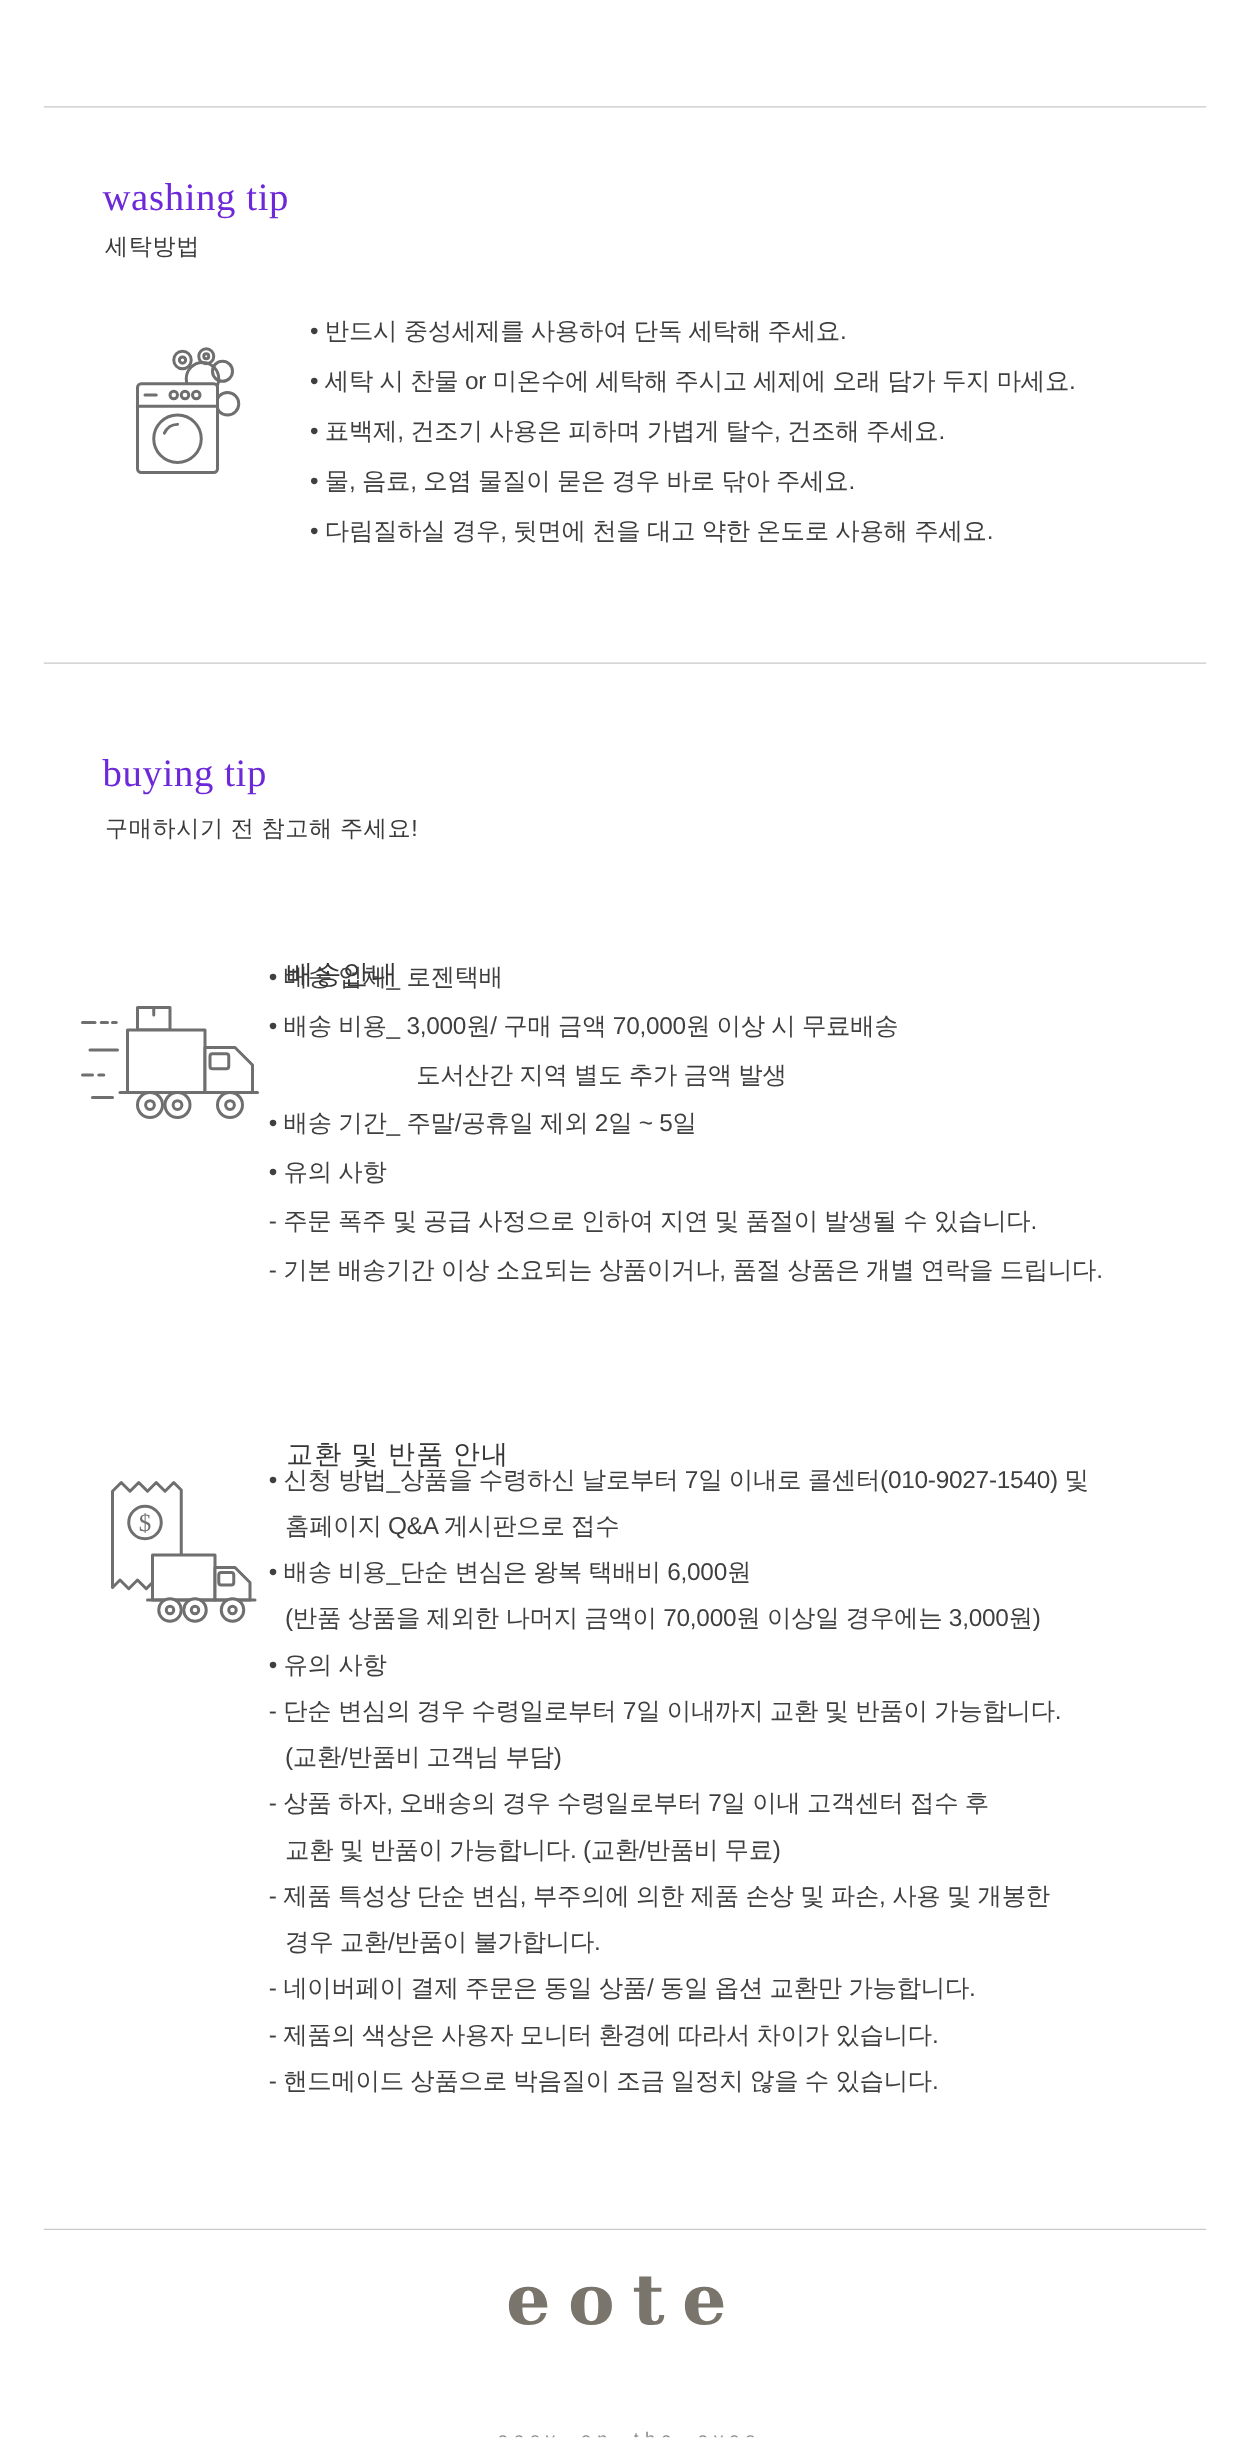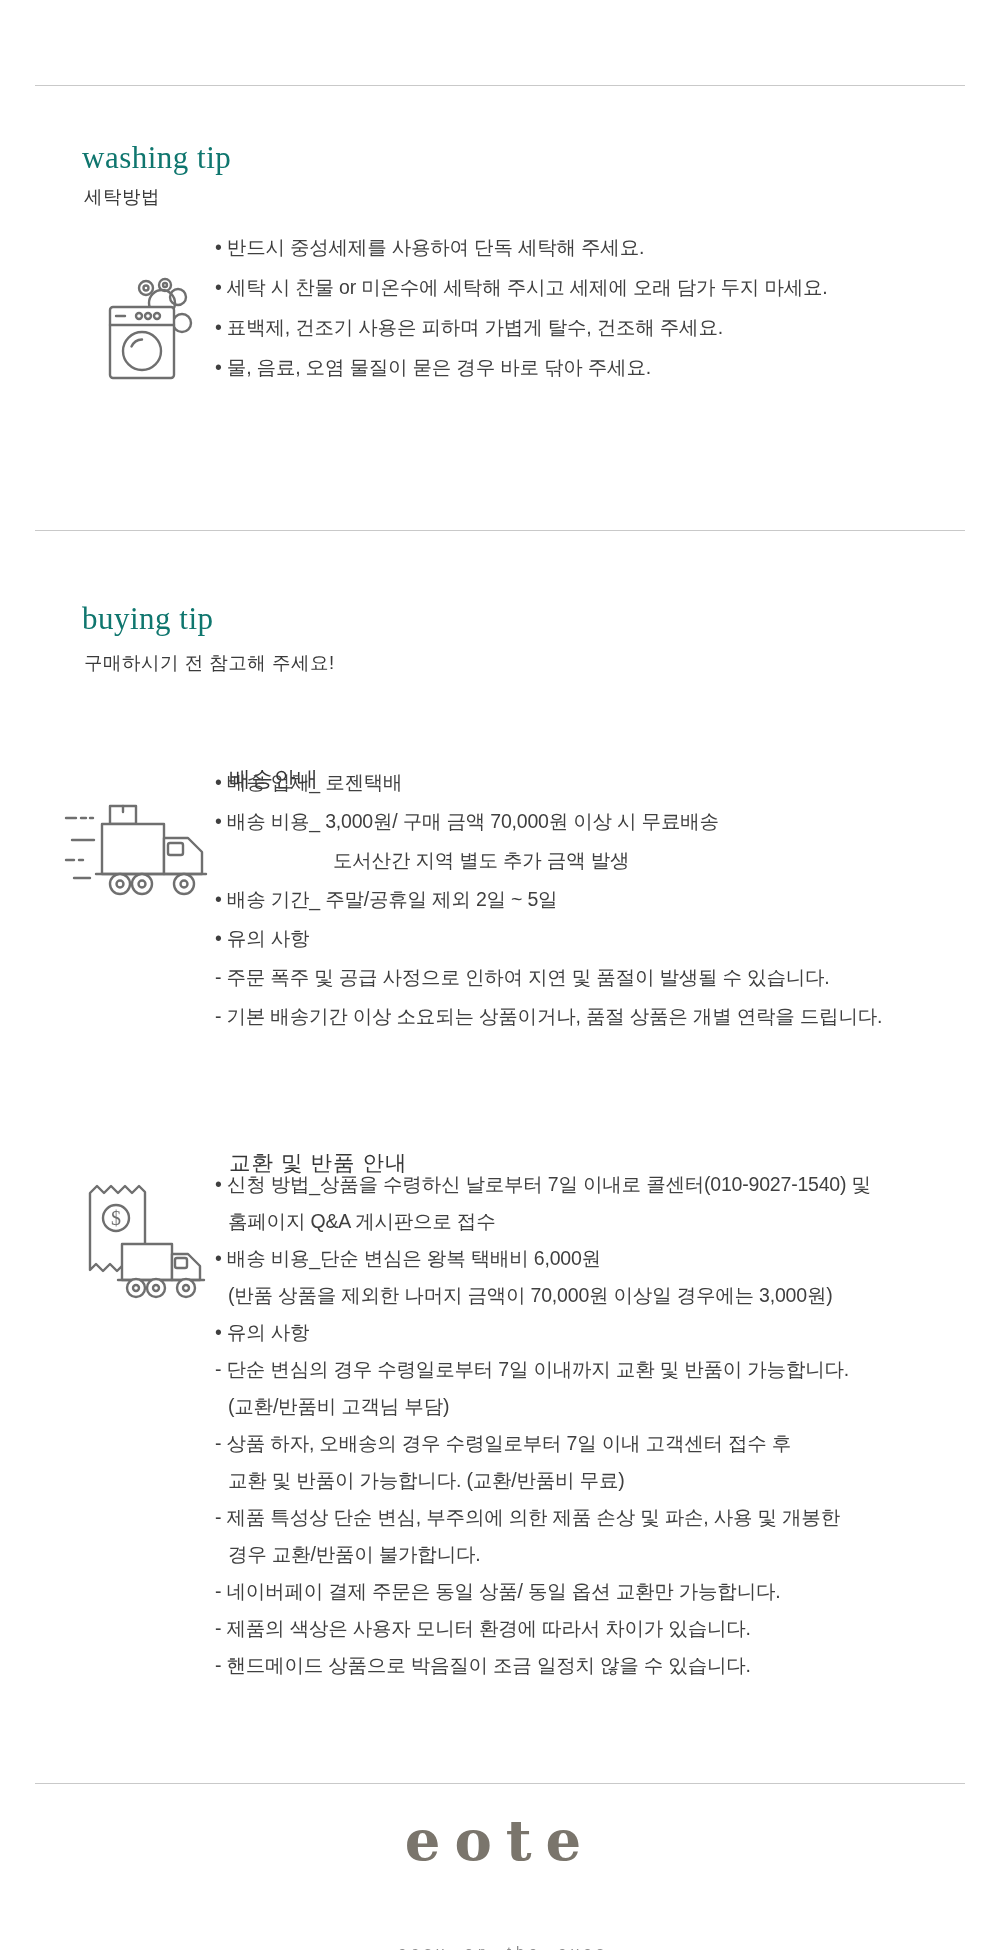--- a/index.html
+++ b/index.html
@@ -3,21 +3,21 @@
 <meta charset="utf-8">
 <style>
   html,body{margin:0;padding:0;background:#fff;}
   #page{
     position:relative;width:1000px;height:1950px;background:#ffffff;
     font-family:"Liberation Sans",sans-serif;color:#3d3d3d;overflow:hidden;
   }
   .divider{position:absolute;left:35px;width:930px;height:1px;background:#c9c9c9;}
   .en-heading{
     position:absolute;left:82px;font-family:"Liberation Serif",serif;
-    font-size:31px;letter-spacing:.5px;color:#0f766e;font-weight:400;
+    font-size:31px;letter-spacing:.5px;color:#6d28d9;font-weight:400;
   }
   .sub{position:absolute;left:84px;font-size:18.5px;color:#3a3a3a;letter-spacing:.5px;}
   .sec-heading{position:absolute;left:229px;font-size:21.5px;color:#353535;letter-spacing:1px;margin-top:22px;}
   .list{position:absolute;left:215px;white-space:nowrap;font-size:19.5px;color:#3f3f3f;letter-spacing:-0.2px;}
   .wash-list{line-height:40px;}
   .ship-list{line-height:39px;}
   .exch-list{line-height:37px;}
   .line{white-space:nowrap;}
   .line.indent{padding-left:13px;}
   .line.far{padding-left:118px;}
@@ -59,25 +59,26 @@
       <line x1="14" y1="40" x2="23" y2="40"></line>
       <circle cx="37" cy="40" r="3"></circle>
       <circle cx="46" cy="40" r="3"></circle>
       <circle cx="55" cy="40" r="3"></circle>
 
       <circle cx="40" cy="75" r="19"></circle>
       <path d="M 29.5 70.5 A 12 12 0 0 1 40 63.5"></path>
     </svg>
   </div>
 
-  <div class="list wash-list" style="top:227px;">
+  <div class="list wash-list" style="top:245px;margin-left:33px;">
       <div class="line bullet">• 반드시 중성세제를 사용하여 단독 세탁해 주세요.</div>
       <div class="line bullet">• 세탁 시 찬물 or 미온수에 세탁해 주시고 세제에 오래 담가 두지 마세요.</div>
       <div class="line bullet">• 표백제, 건조기 사용은 피하며 가볍게 탈수, 건조해 주세요.</div>
       <div class="line bullet">• 물, 음료, 오염 물질이 묻은 경우 바로 닦아 주세요.</div>
+      <div class="line bullet">• 다림질하실 경우, 뒷면에 천을 대고 약한 온도로 사용해 주세요.</div>
     </div>
 
   <div class="divider" style="top:530px;"></div>
 
   <div class="en-heading" style="top:601px;">buying tip</div>
   <div class="sub" style="top:650px;">구매하시기 전 참고해 주세요!</div>
 
   <div class="sec-heading" style="top:742px;">배송안내</div>
 
   <div class="icon" style="left:64px;top:798px;">

